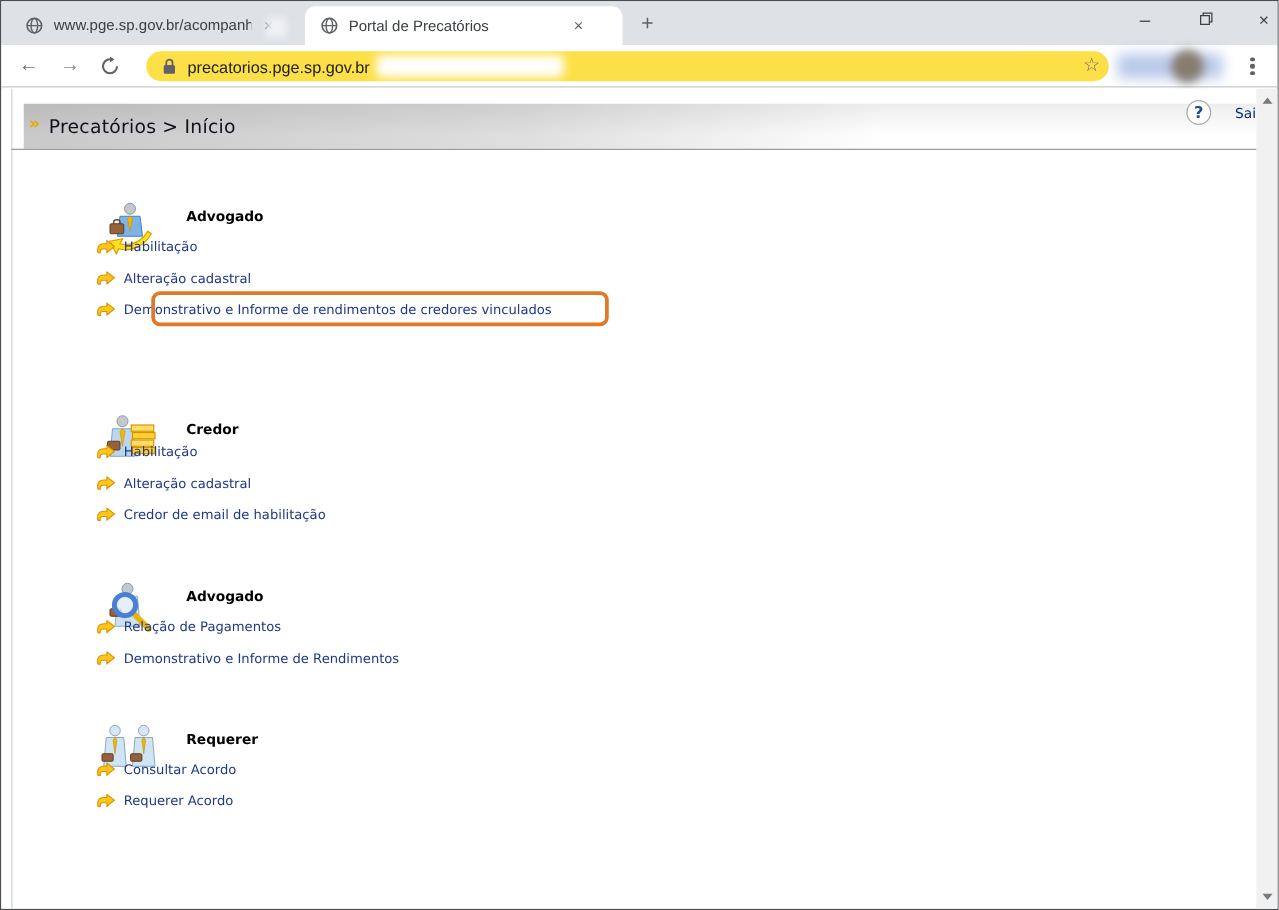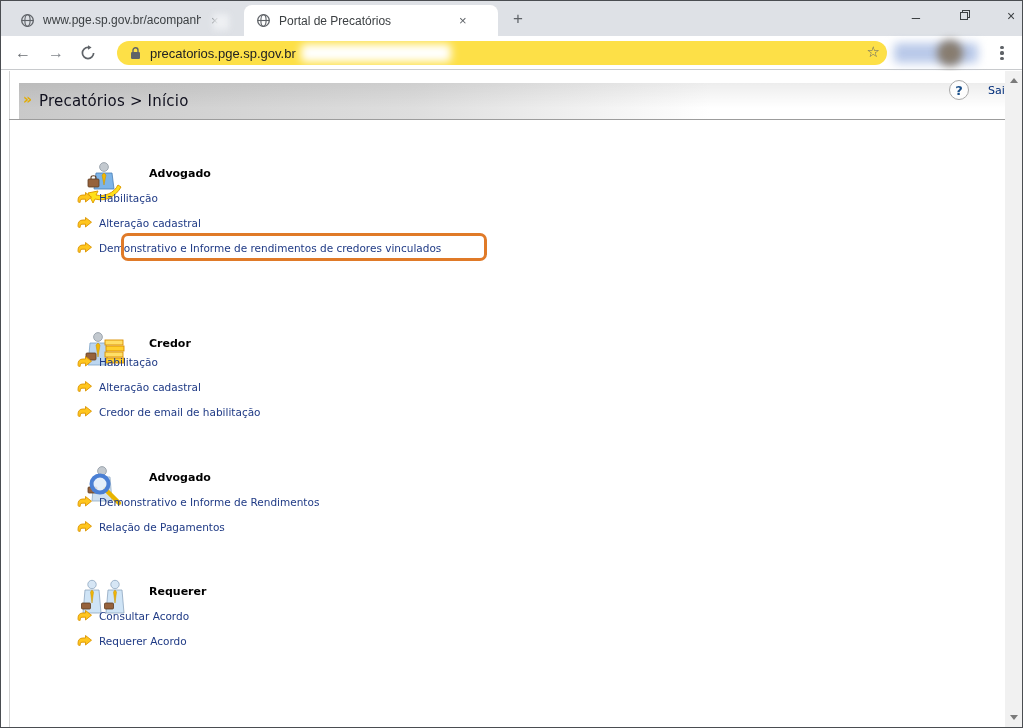--- a/index.html
+++ b/index.html
@@ -247,27 +247,27 @@
         <rect x="3" y="22" width="9" height="6" rx="1" fill="#96623c" stroke="#5e3c22" stroke-width="0.8"></rect>
         <line x1="20" y1="24" x2="34" y2="38" stroke="#e8b400" stroke-width="4.5" stroke-linecap="round"></line>
         <circle cx="15" cy="19" r="8.5" fill="#e9f1fb" fill-opacity="0.85" stroke="#4a7fd4" stroke-width="4"></circle>
       </svg>
       <div class="sec-title">Advogado</div>
       <div class="sec-links">
         <div class="link-row">
           <svg class="bullet" width="15" height="11" viewBox="0 0 15 11">
               <path d="M1 8.5 Q1 3 6 3 L8.5 3 L8.5 0.5 L14.5 5.2 L8.5 10 L8.5 7.2 L5 7.2 Q3.2 7.2 3.2 9 L3.2 10.3 L1.6 10.3 Q1 9.6 1 8.5 Z" fill="#ffc61e" stroke="#db9400" stroke-width="0.9"></path>
             </svg>
+          <span class="plink">Relação de Pagamentos</span>
+        </div>
+        <div class="link-row">
+          <svg class="bullet" width="15" height="11" viewBox="0 0 15 11">
+              <path d="M1 8.5 Q1 3 6 3 L8.5 3 L8.5 0.5 L14.5 5.2 L8.5 10 L8.5 7.2 L5 7.2 Q3.2 7.2 3.2 9 L3.2 10.3 L1.6 10.3 Q1 9.6 1 8.5 Z" fill="#ffc61e" stroke="#db9400" stroke-width="0.9"></path>
+            </svg>
           <span class="plink">Demonstrativo e Informe de Rendimentos</span>
-        </div>
-        <div class="link-row">
-          <svg class="bullet" width="15" height="11" viewBox="0 0 15 11">
-              <path d="M1 8.5 Q1 3 6 3 L8.5 3 L8.5 0.5 L14.5 5.2 L8.5 10 L8.5 7.2 L5 7.2 Q3.2 7.2 3.2 9 L3.2 10.3 L1.6 10.3 Q1 9.6 1 8.5 Z" fill="#ffc61e" stroke="#db9400" stroke-width="0.9"></path>
-            </svg>
-          <span class="plink">Relação de Pagamentos</span>
         </div>
       </div>
     </div>
 
     <div class="section sec-acordos">
       <svg class="sec-icon" width="46" height="42" viewBox="0 0 46 42">
         <g>
           <circle cx="11" cy="5.5" r="4.2" fill="#d6e6f5" stroke="#8ea6bf" stroke-width="0.8"></circle>
           <path d="M4 11 L18 11 L20 34 L2 34 Z" fill="#cfe4f6" stroke="#8ea6bf" stroke-width="0.8"></path>
           <polygon points="11,11 9.5,13 11,24 12.5,13" fill="#f2b705" stroke="#c78f00" stroke-width="0.5"></polygon>

